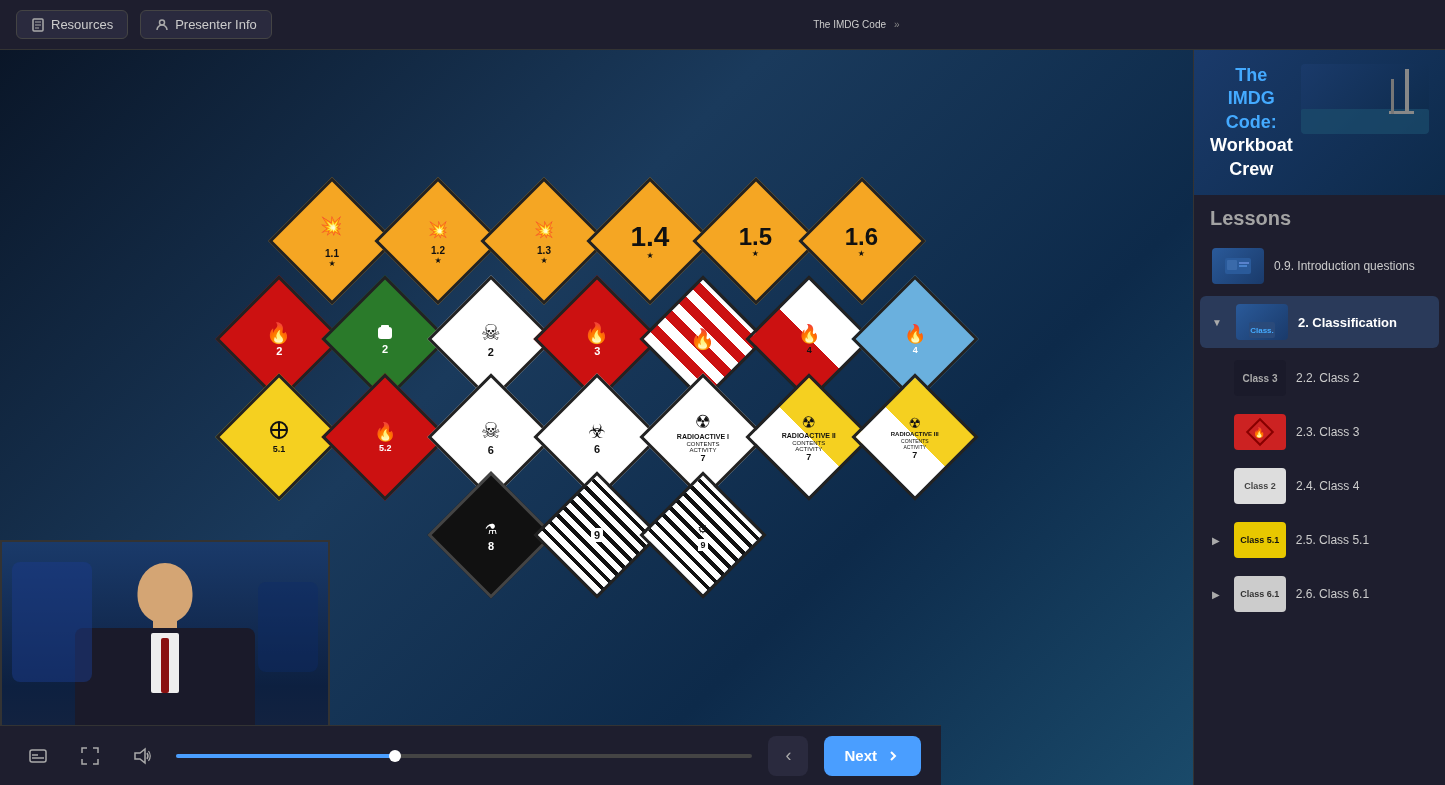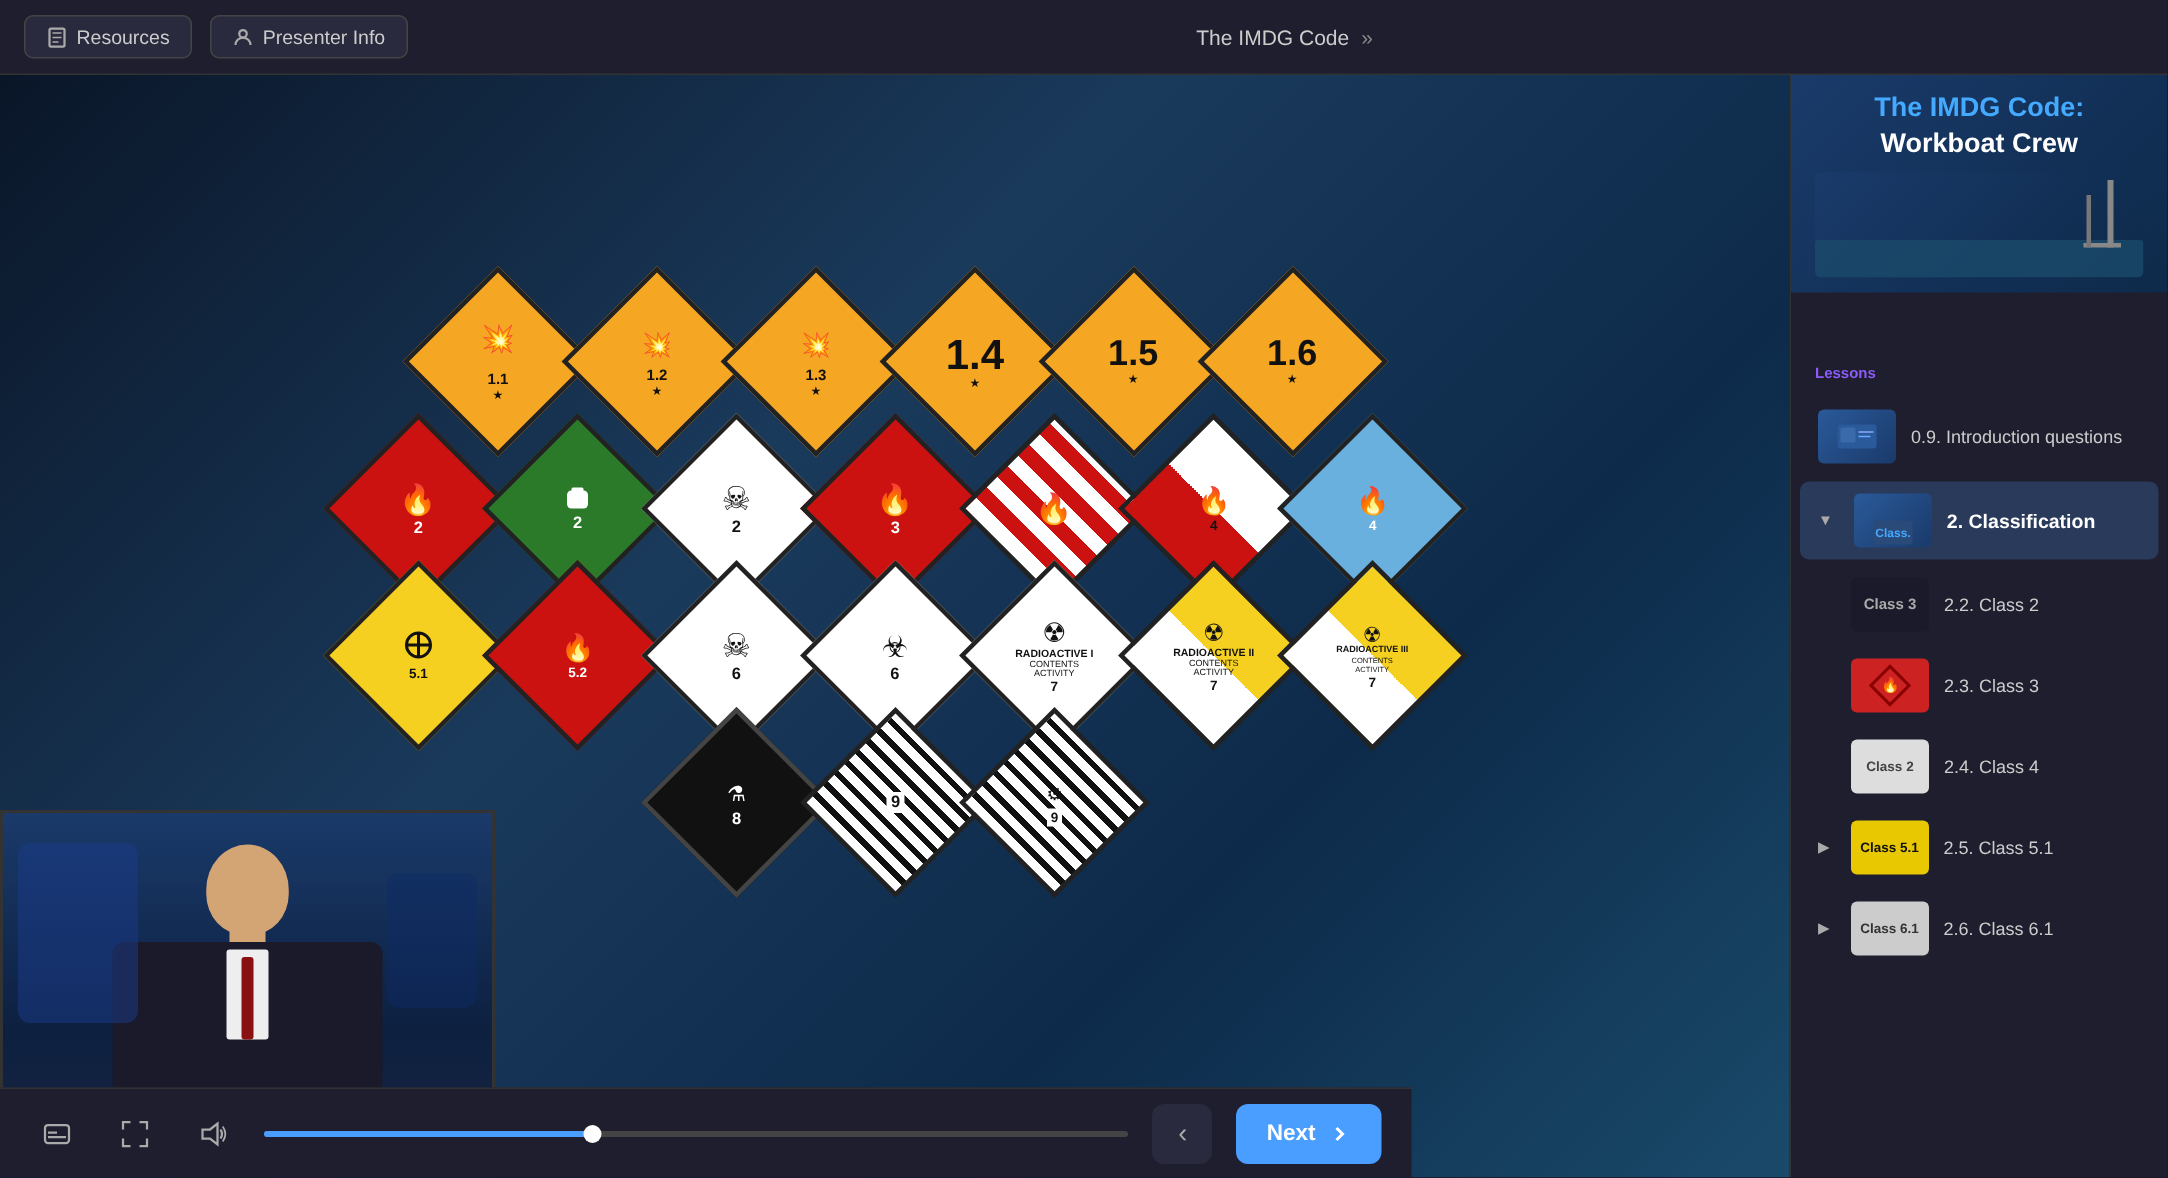--- a/index.html
+++ b/index.html
@@ -13,21 +13,21 @@
       padding: 0 16px;
       gap: 12px;
       border-bottom: 1px solid #333;
       flex-shrink: 0;
     }
     .top-btn {
       display: flex; align-items: center; gap: 6px;
       background: #2a2a3e; border: 1px solid #444; border-radius: 6px;
       padding: 6px 14px; color: #ccc; font-size: 13px; cursor: pointer;
     }
-    .top-center { flex: 1; display: flex; justify-content: center; align-items: center; color: #ccc; font-size: 14px; gap: 8px; }
+    .top-center { flex: 1; display: flex; justify-content: center; align-items: center; color: #ccc; font-size: 10px; gap: 8px; }
     .top-center .chevrons { color: #888; }
 
     .main-area {
       display: flex;
       flex: 1;
       overflow: hidden;
     }
 
     .video-section {
       flex: 1;
@@ -135,25 +135,24 @@
       height: 145px;
       background: linear-gradient(135deg, #1a3a6a, #0d2a4a);
       display: flex;
       align-items: center;
       justify-content: center;
       padding: 16px;
     }
 
     .lessons-header {
       padding: 12px 16px 8px;
-      color: #8b5cf6;
-      font-size: 10px;
+      color: #a3a3a3;
+      font-size: 20px;
       font-weight: 600;
       flex-shrink: 0;
-      margin-top: 37px;
     }
     .lessons-list {
       overflow-y: auto;
       flex: 1;
     }
     .lessons-list::-webkit-scrollbar { width: 4px; }
     .lessons-list::-webkit-scrollbar-thumb { background: #444; border-radius: 2px; }
 
     .lesson-item {
       display: flex;
@@ -490,21 +489,21 @@
         <svg width="16" height="16" viewBox="0 0 16 16" fill="none">
           <polyline points="6,4 10,8 6,12" stroke="#fff" stroke-width="2" fill="none"></polyline>
         </svg>
       </button>
     </div>
   </div>
 
   <div class="sidebar">
 
     <div class="sidebar-thumb-placeholder">
-      <div style="display:flex;flex-direction:column;gap:8px;width:100%;">
+      <div style="display:flex;flex-direction:row;gap:8px;width:100%;">
         <div style="color:#4af;font-size:18px;font-weight:bold;text-align:center;line-height:1.3;">
           <span>The IMDG Code:</span><br>
           <span style="color:#fff;">Workboat Crew</span>
         </div>
         <div style="width:100%;height:70px;background:linear-gradient(135deg,#1a3a6a,#0d2a4a);border-radius:4px;overflow:hidden;position:relative;">
 
           <div style="position:absolute;bottom:0;left:0;right:0;height:25px;background:#1a4a6a;opacity:0.8;border-radius:2px;"></div>
 
           <div style="position:absolute;right:20px;bottom:20px;width:4px;height:45px;background:#888;"></div>
           <div style="position:absolute;right:15px;bottom:20px;width:25px;height:3px;background:#888;"></div>

